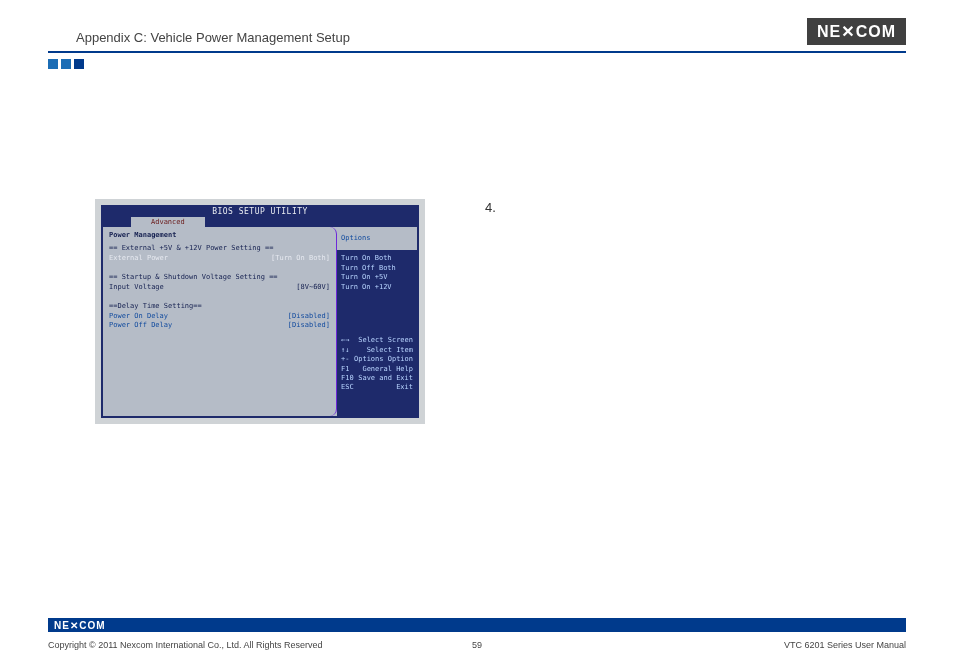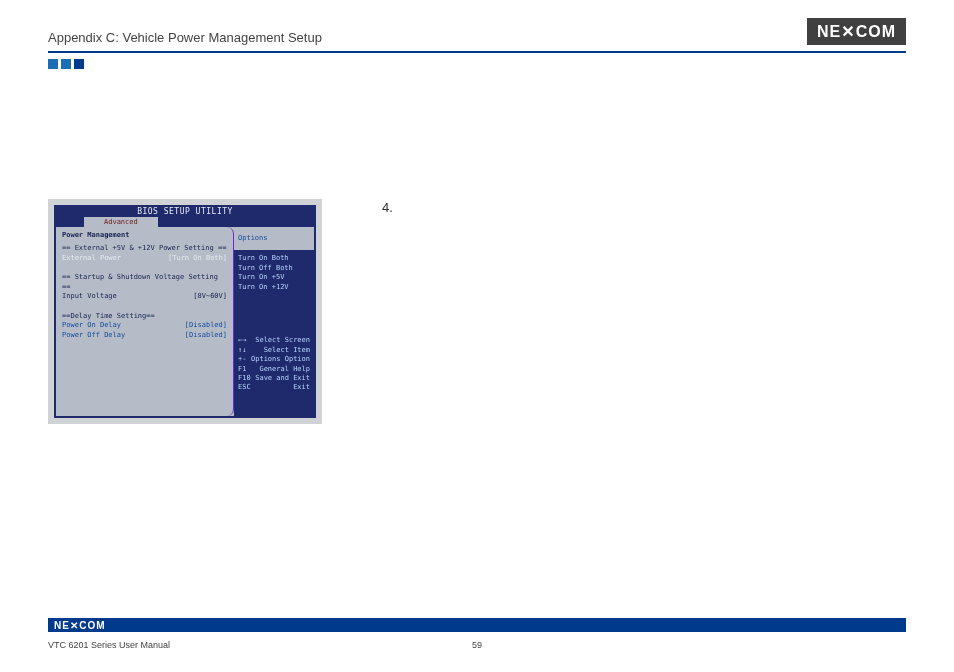--- a/index.html
+++ b/index.html
@@ -14,20 +14,21 @@
   .page-header {
     display: flex;
     justify-content: space-between;
     align-items: flex-end;
     padding: 18px 48px 0 48px;
   }
   .header-title {
     font-size: 13px;
     color: #444;
     font-weight: 400;
+    margin-left: 28px;
   }
   .logo-box {
     background: #404040;
     color: #fff;
     padding: 4px 10px;
     font-weight: bold;
     font-size: 16px;
     letter-spacing: 1px;
     display: flex;
     align-items: center;
@@ -51,26 +52,27 @@
     height: 10px;
     background: #1b6db5;
   }
   .squares span:nth-child(3) { background: #003a8c; }
   .content {
     display: flex;
     padding: 130px 48px 0 48px;
     gap: 60px;
   }
   .bios-shot {
-    width: 274px;
+    width: 330px;
     height: 225px;
     background: #cfd3d6;
     position: relative;
     flex-shrink: 0;
     overflow: hidden;
+    margin-left: 47px;
   }
   .bios-inner {
     position: absolute;
     left: 6px; right: 6px; top: 6px; bottom: 6px;
     background: #1e2a6b;
   }
   .bios-title {
     position: absolute;
     top: 2px;
     left: 0; right: 0;
@@ -252,15 +254,16 @@
   </div>
   <div class="step-text">
     <div>4.</div>
   </div>
 </div>
 
 <div class="footer-rule">
   <span class="footer-logo">NE✕COM</span>
 </div>
 <div class="footer-text">
+  <span>Copyright © 2011 Nexcom International Co., Ltd. All Rights Reserved</span>
   <span class="footer-center">59</span>
   <span>VTC 6201 Series User Manual</span>
 </div>
 
 </body></html>

